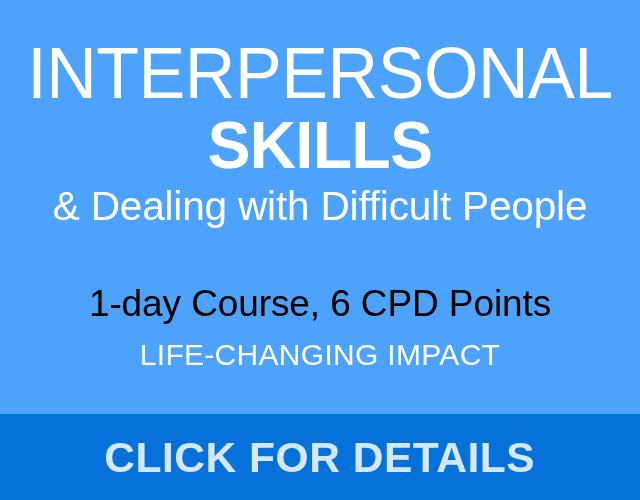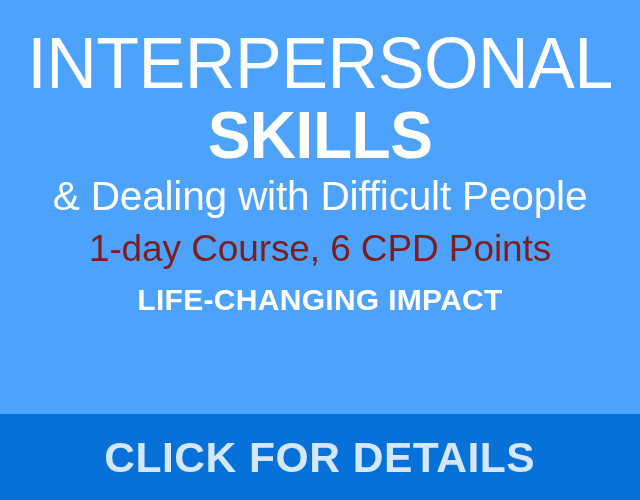--- a/index.html
+++ b/index.html
@@ -24,21 +24,21 @@
   #ad-body {
     position: absolute;
     left: 0;
     top: 0;
     width: 640px;
     height: 427px;
     display: flex;
     flex-direction: column;
     align-items: center;
     justify-content: flex-start;
-    padding-top: 20px;
+    padding-top: 30px;
     box-sizing: border-box;
   }
   .line {
     display: block;
     width: 100%;
     text-align: center;
     white-space: nowrap;
     line-height: 1;
     color: #ffffff;
   }
@@ -68,29 +68,30 @@
     font-weight: 300;
     letter-spacing: -0.2px;
     transform: scaleX(0.99);
     height: 52px;
     padding-top: 6px;
     box-sizing: border-box;
   }
   .detail-line {
     font-size: 37px;
     font-weight: 300;
-    color: #7f1d1d;
+    color: #000000;
     letter-spacing: -0.1px;
     height: 51px;
     padding-top: 8px;
     box-sizing: border-box;
+    margin-top: 45px;
   }
   #impact-line {
     font-size: 30px;
-    font-weight: 700;
+    font-weight: 400;
     letter-spacing: 0.3px;
     color: #ffffff;
     height: 46px;
     padding-top: 12px;
     box-sizing: border-box;
   }
   #cta-bar {
     position: absolute;
     left: 0;
     top: 414px;

